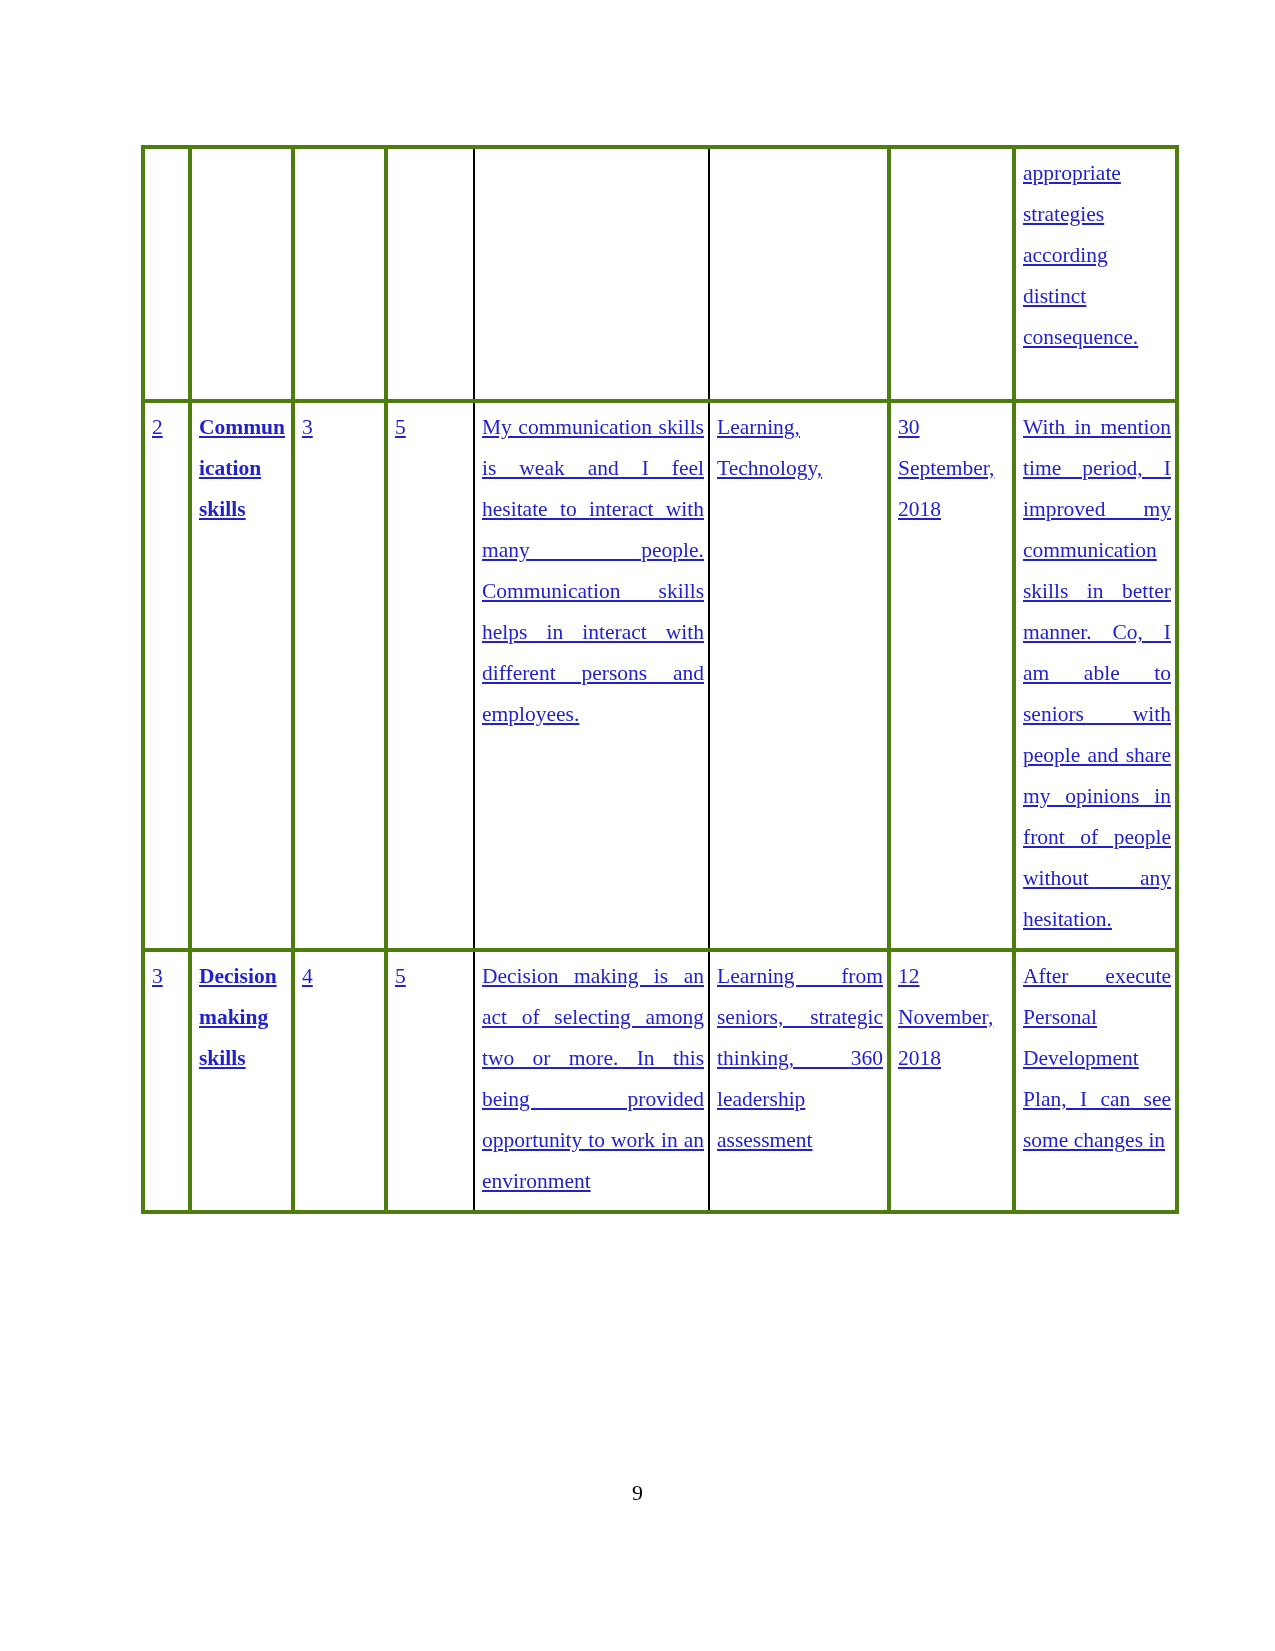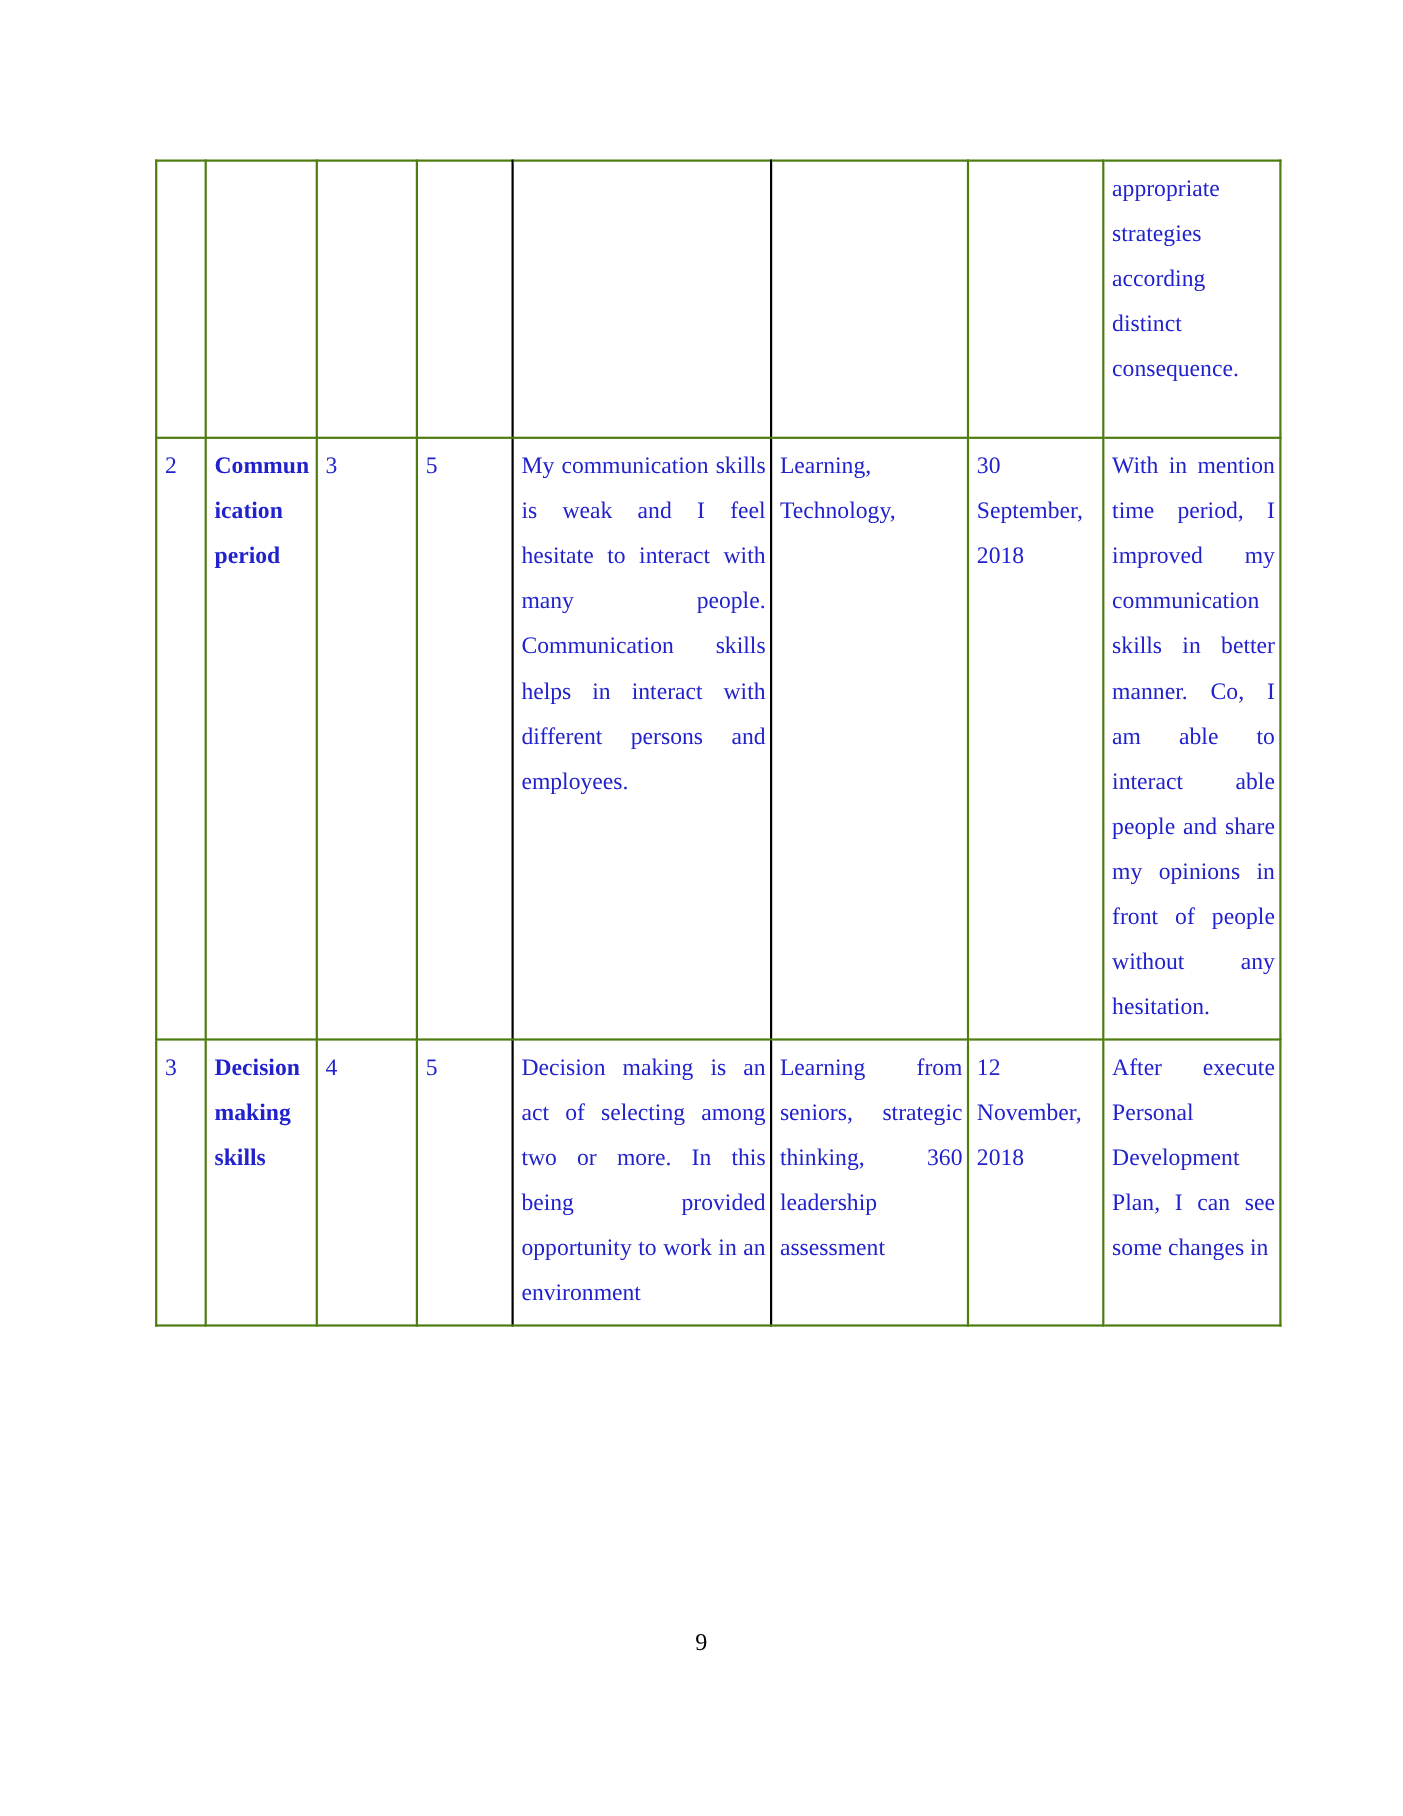--- a/index.html
+++ b/index.html
@@ -24,31 +24,32 @@
   
   .doc-table {
     position: absolute;
     left: 141px;
     top: 145px;
     width: 934px;
     border-collapse: collapse;
     table-layout: fixed;
   }
   .doc-table td {
-    border: 2px solid #4d7c0f;
+    border: 4px solid #4d7c0f;
     vertical-align: top;
     padding: 4px 4px 8px 7px;
     font-size: 21.5px;
     line-height: 41px;
     color: #2222cc;
     text-align: justify;
     text-justify: inter-word;
     word-wrap: break-word;
     overflow-wrap: break-word;
     hyphens: none;
+    text-decoration: underline;
   }
   
   .doc-table td.bd-l-dark { border-left: 2px solid #000000; }
   .doc-table td.bd-r-dark { border-right: 2px solid #000000; }
 
   .c1 { width: 32px;  text-align: left; }
   .c2 { width: 88px;  font-weight: bold; text-align: left; }
   .c3 { width: 78px;  text-align: left; }
   .c4 { width: 74px;  text-align: left; }
   .c5 { width: 222px; }
@@ -88,27 +89,27 @@
         <td class="c3"></td>
         <td class="c4 bd-r-dark"></td>
         <td class="c5 bd-l-dark bd-r-dark"></td>
         <td class="c6 bd-l-dark"></td>
         <td class="c7"></td>
         <td class="c8 cell-left">appropriate strategies according distinct consequence.</td>
       </tr>
 
       <tr>
         <td class="c1 black">2</td>
-        <td class="c2 black">Communication period</td>
+        <td class="c2 black">Communication skills</td>
         <td class="c3 black">3</td>
         <td class="c4 black bd-r-dark">5</td>
         <td class="c5 bd-l-dark bd-r-dark">My communication skills is weak and I feel hesitate to interact with many people. Communication skills helps in interact with different persons and employees.</td>
         <td class="c6 bd-l-dark">Learning, Technology,</td>
         <td class="c7">30 September, 2018</td>
-        <td class="c8">With in mention time period, I improved my communication skills in better manner. Co, I am able to interact able people and share my opinions in front of people without any hesitation.</td>
+        <td class="c8">With in mention time period, I improved my communication skills in better manner. Co, I am able to seniors with people and share my opinions in front of people without any hesitation.</td>
       </tr>
 
       <tr>
         <td class="c1">3</td>
         <td class="c2 bluebold">Decision making skills</td>
         <td class="c3">4</td>
         <td class="c4 bd-r-dark">5</td>
         <td class="c5 bd-l-dark bd-r-dark">Decision making is an act of selecting among two or more. In this being provided opportunity to work in an environment</td>
         <td class="c6 bd-l-dark cell-left">Learning from seniors, strategic thinking, 360 leadership assessment</td>
         <td class="c7">12 November, 2018</td>

